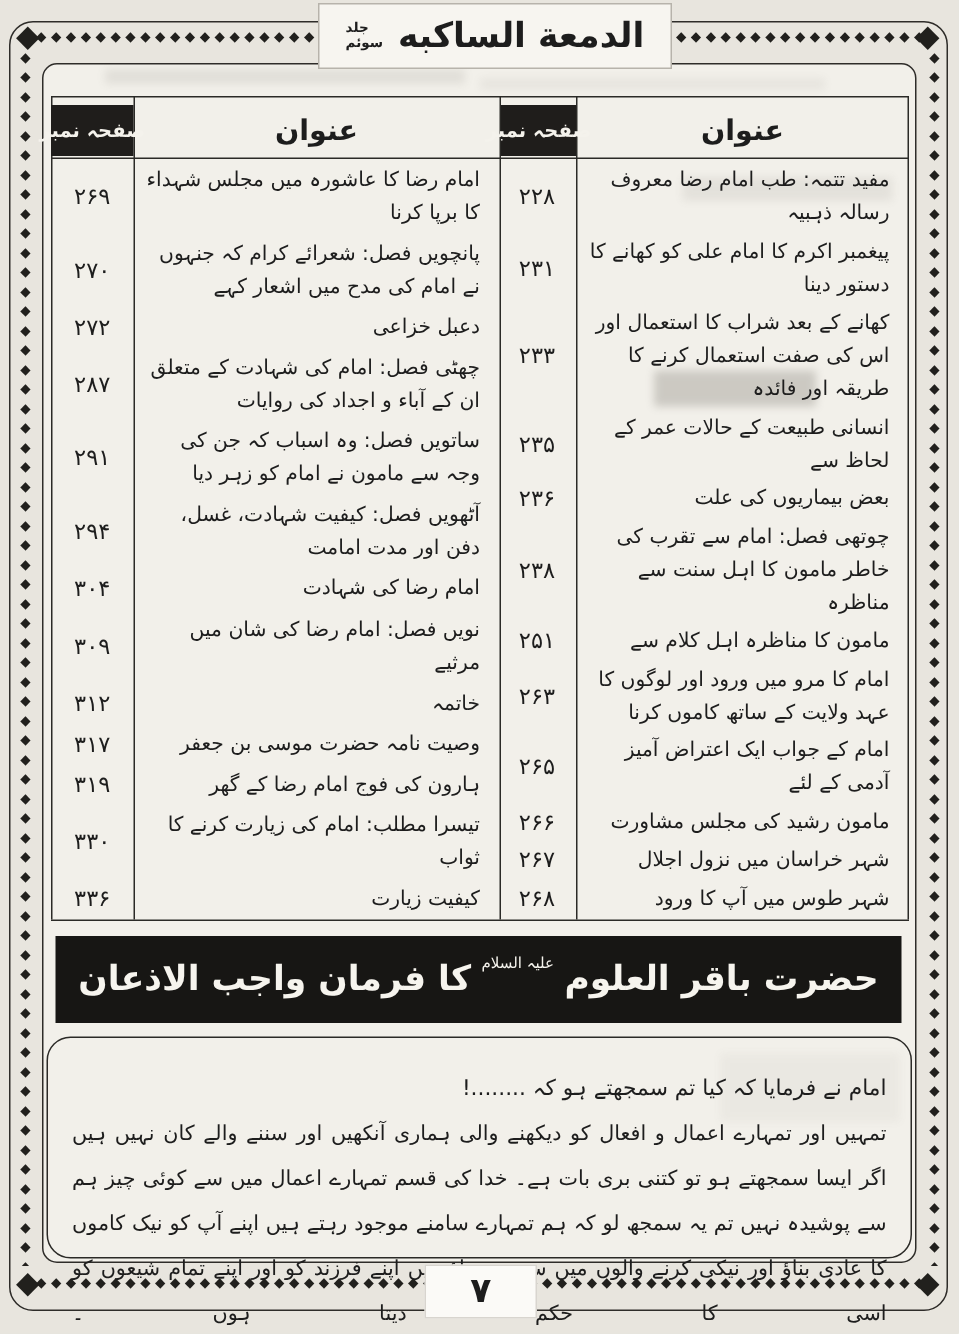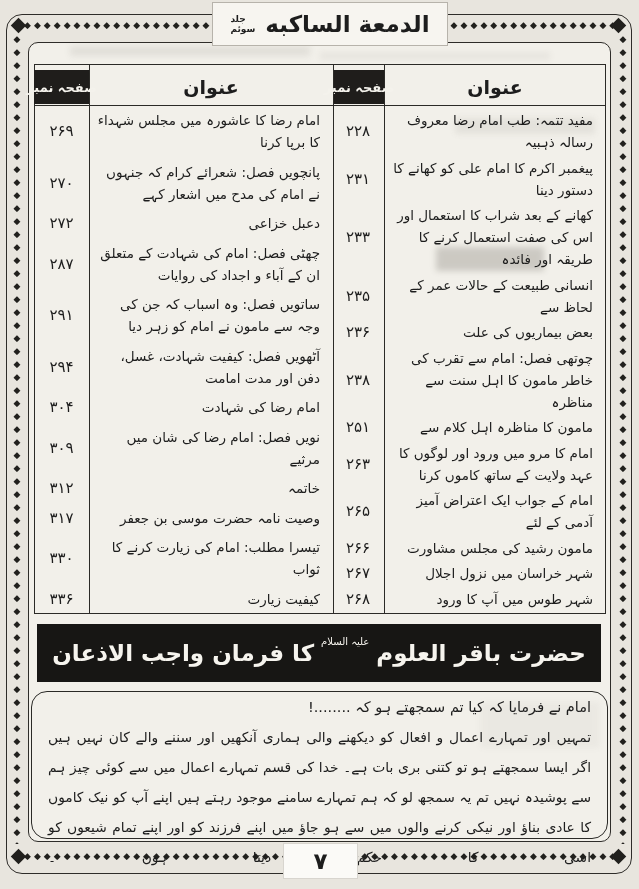--- a/index.html
+++ b/index.html
@@ -62,21 +62,21 @@
   .row .ttl{flex:1;padding:0 12px 0 6px;direction:rtl;text-align:right;font-size:13.5px;line-height:22px;}
 
   
   .banner{position:absolute;left:37px;top:624px;width:564px;height:58px;background:#171614;color:#f6f4ee;z-index:4;
     display:flex;align-items:center;justify-content:center;gap:7px;direction:rtl;white-space:nowrap;}
   .banner .big{font-size:23px;font-weight:bold;}
   .banner .small{font-size:10px;align-self:flex-start;margin-top:12px;}
 
   
   .quote-box{position:absolute;left:31px;top:691px;width:577px;height:148px;border:1.3px solid #2b2a27;
-    border-radius:16px;z-index:4;box-sizing:border-box;padding:0 16px;direction:rtl;}
+    border-radius:16px;z-index:4;box-sizing:border-box;padding:19px 16px;direction:rtl;}
   .quote-intro{font-size:14.5px;line-height:30px;text-align:right;}
   .quote-body{font-size:13.8px;line-height:30px;text-align:justify;text-align-last:justify;}
 
   
   .pagenum-box{position:absolute;left:283px;top:843px;width:73px;height:34px;background:#fbfaf7;
     border:1px solid #d8d5cf;z-index:5;display:flex;align-items:center;justify-content:center;font-size:23px;font-weight:bold;}
 </style>
 </head>
 <body>
 
@@ -168,20 +168,24 @@
       <div class="row">
         <div class="num">۳۱۲</div>
         <div class="ttl">خاتمہ</div>
       </div>
 
       <div class="row">
         <div class="num">۳۱۷</div>
         <div class="ttl">وصیت نامہ حضرت موسی بن جعفر</div>
       </div>
 
+      <div class="row">
+        <div class="num">۳۱۹</div>
+        <div class="ttl">ہارون کی فوج امام رضا کے گھر</div>
+      </div>
 
       <div class="row">
         <div class="num">۳۳۰</div>
         <div class="ttl">تیسرا مطلب: امام کی زیارت کرنے کا ثواب</div>
       </div>
 
       <div class="row">
         <div class="num">۳۳۶</div>
         <div class="ttl">کیفیت زیارت</div>
       </div>

